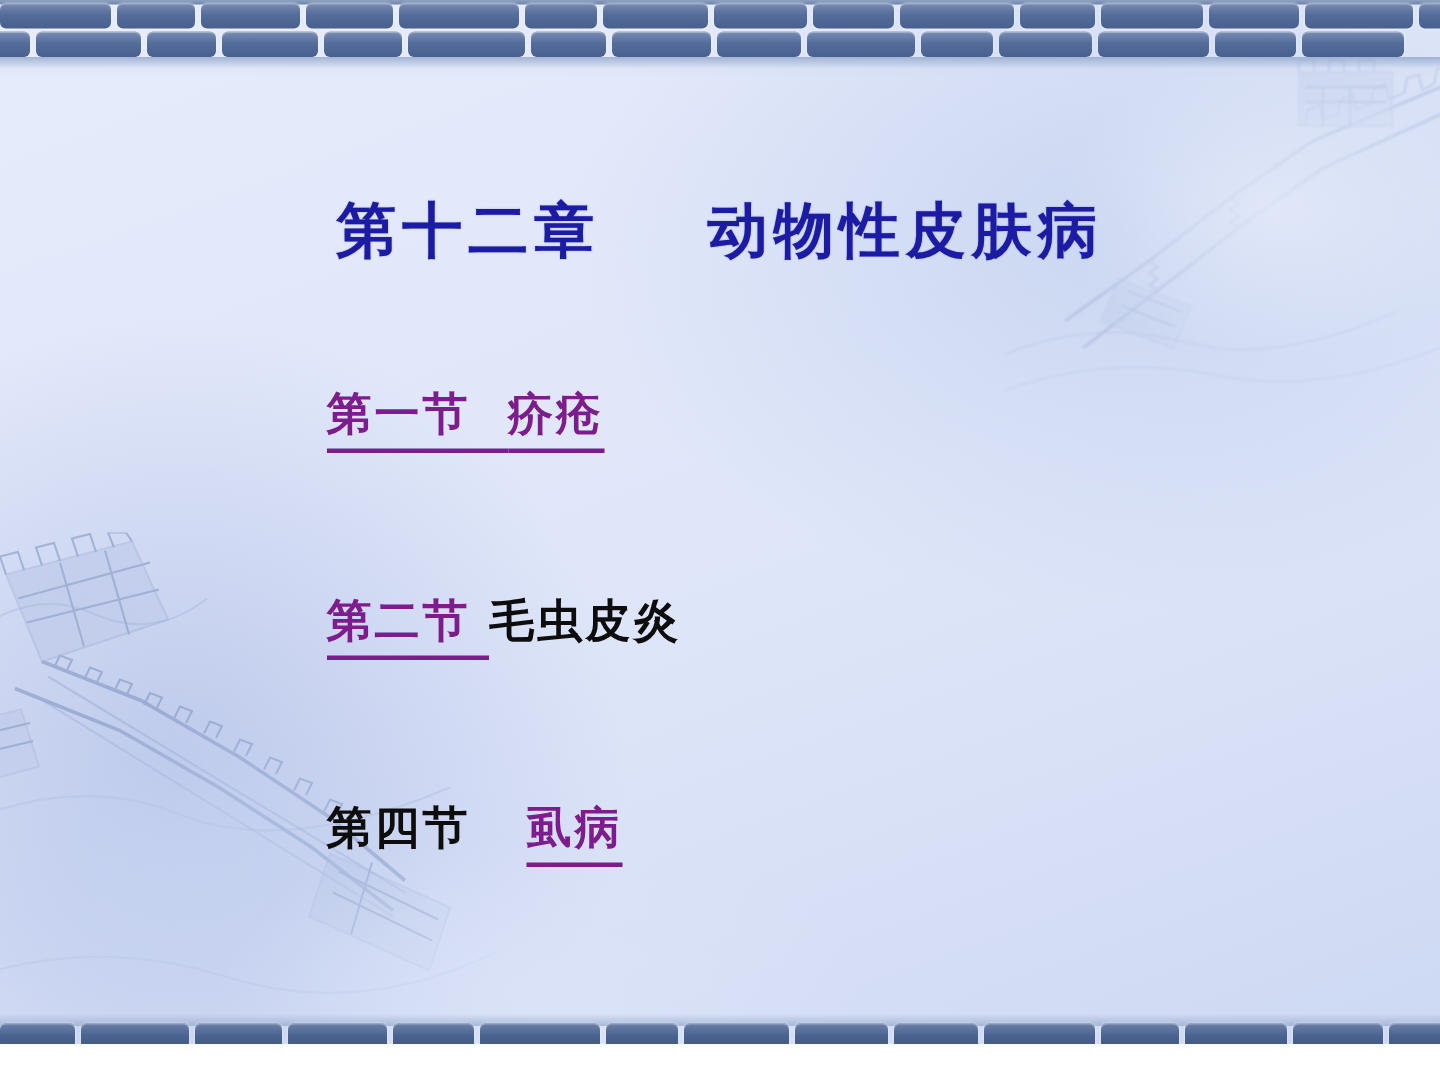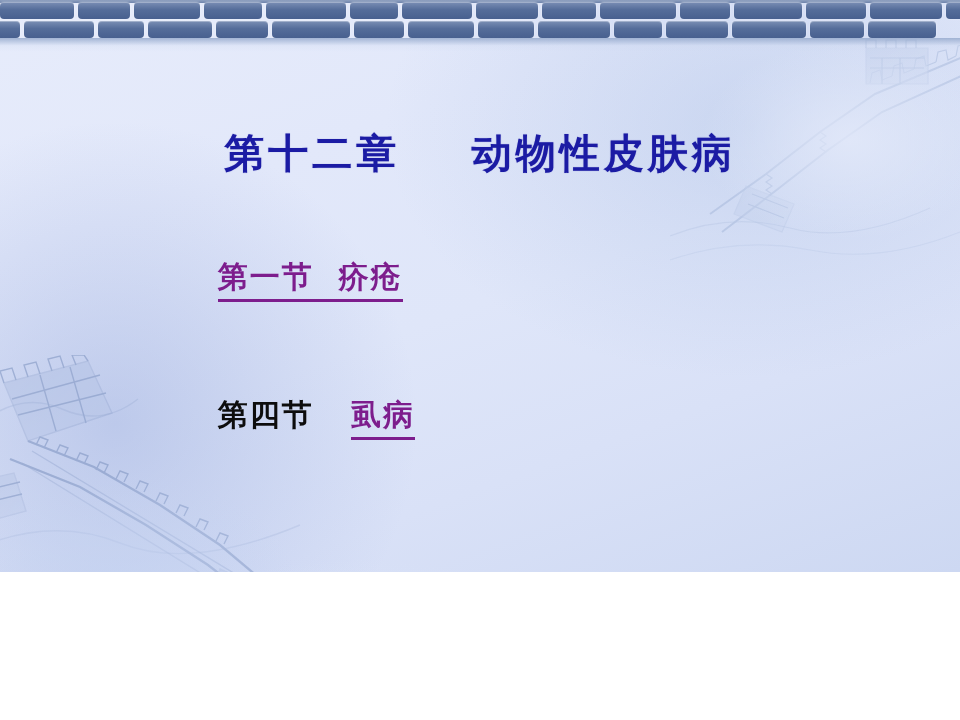--- a/index.html
+++ b/index.html
@@ -5,21 +5,21 @@
 <style>
   html, body {
     margin: 0;
     padding: 0;
     background: #ffffff;
   }
 
   #slide {
     position: relative;
     width: 960px;
-    height: 572px;
+    height: 696px;
     overflow: hidden;
     font-family: "DejaVu Sans", sans-serif;
     background:
       radial-gradient(ellipse 520px 360px at 78% 22%, rgba(150,175,220,0.30) 0%, rgba(150,175,220,0.0) 70%),
       radial-gradient(ellipse 420px 420px at 12% 74%, rgba(128,150,210,0.36) 0%, rgba(128,150,210,0.0) 72%),
       linear-gradient(160deg, #e7ecfb 0%, #e2e8fa 28%, #dfe6f9 52%, #d9e1f7 72%, #cdd8f2 100%);
   }
 
   
   .wm {
@@ -328,20 +328,23 @@
   </div>
 
   <div id="title">第十二章    动物性皮肤病</div>
 
   <div id="toc">
 
     <div class="toc-item">
       <span class="seg purple ul">第一节</span><span class="seg purple ul">  </span><span class="seg purple ul">疥疮</span>
     </div>
 
+    <div class="toc-item">
+      <span class="seg purple ul">第二节</span><span class="seg purple ul"> </span><span class="seg black">毛虫皮炎</span>
+    </div>
 
 
     <div class="toc-item">
       <span class="seg black">第四节</span><span class="seg black">   </span><span class="seg purple ul">虱病</span>
     </div>
 
   </div>
 
 </div>
 

